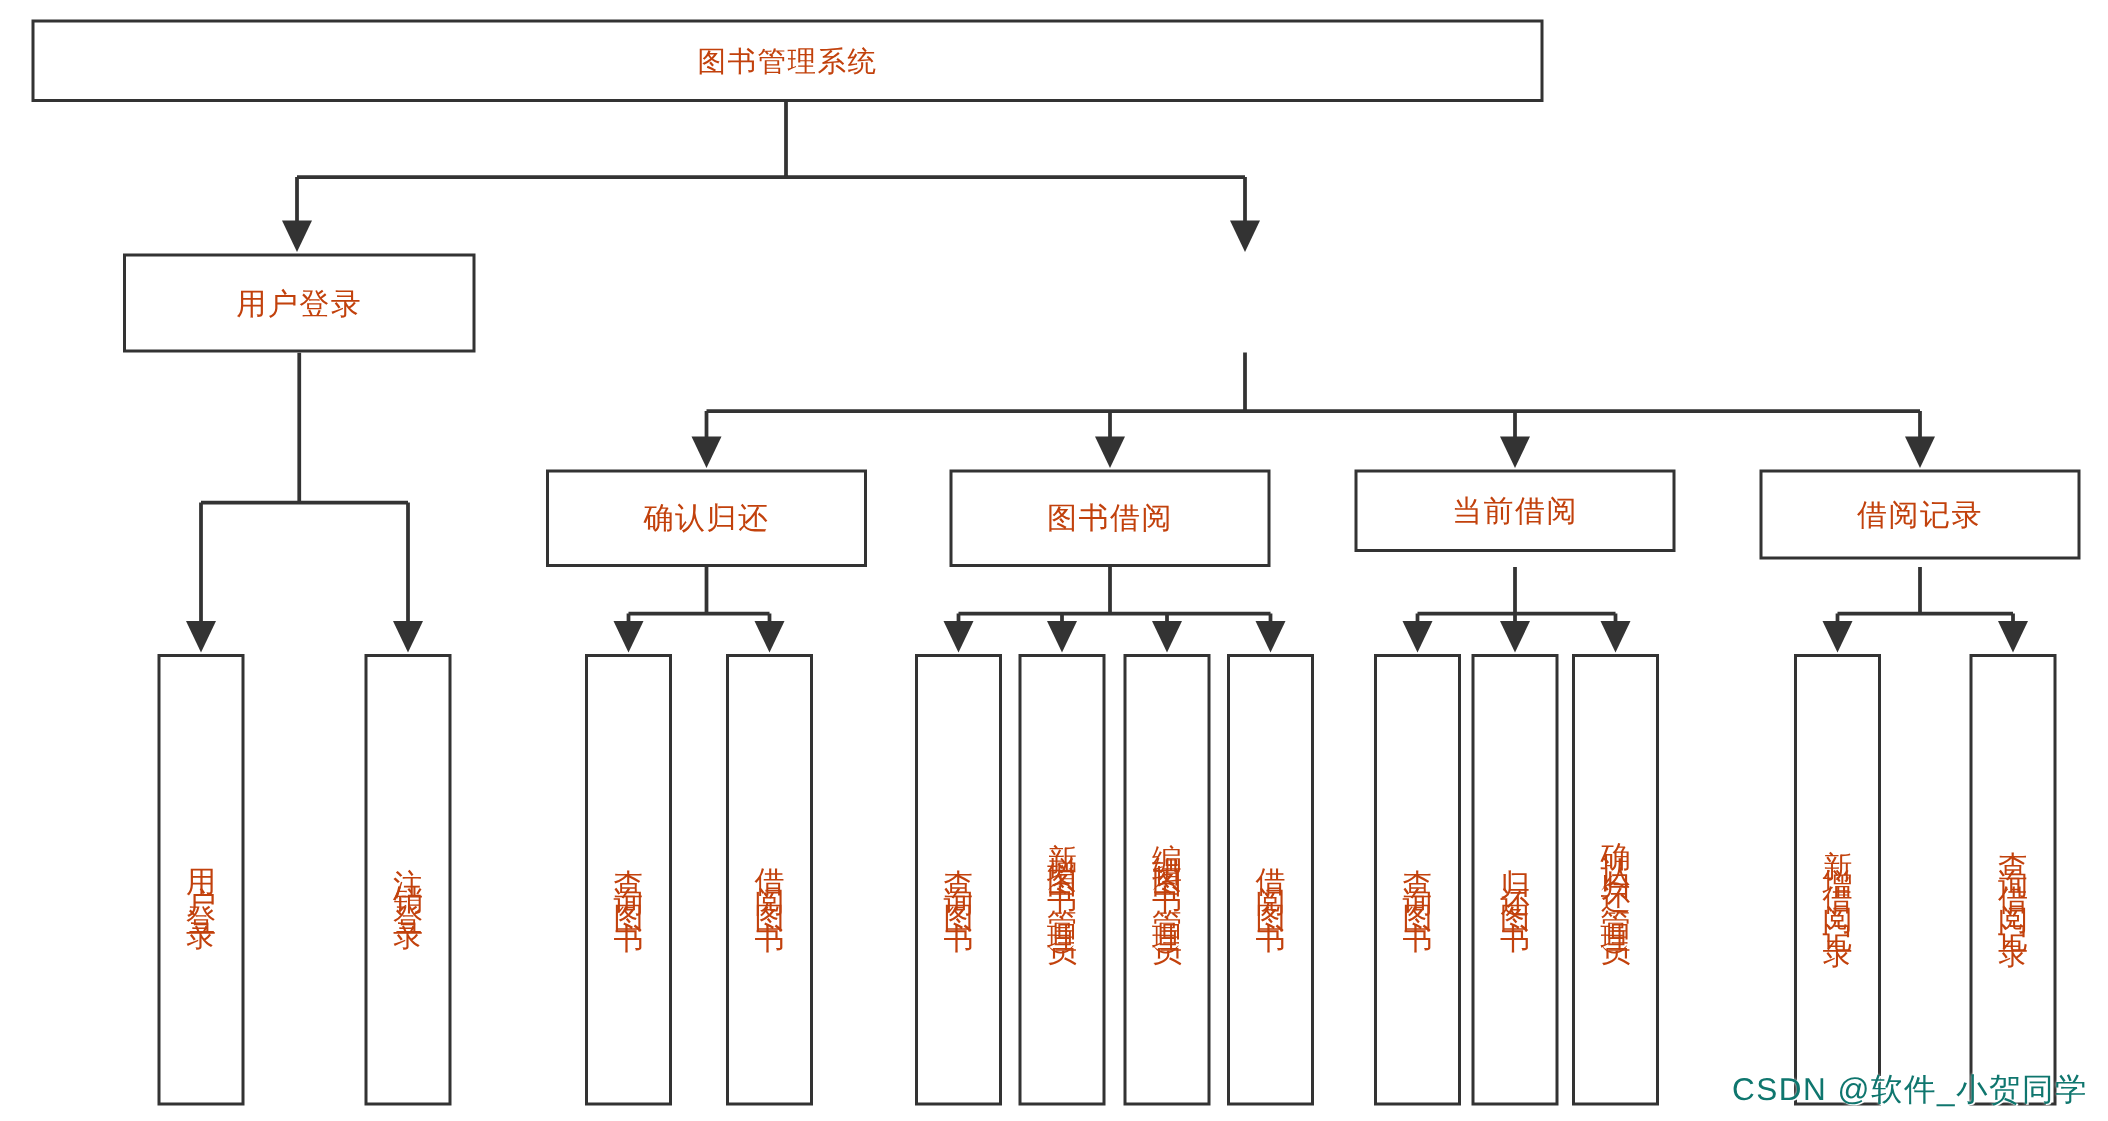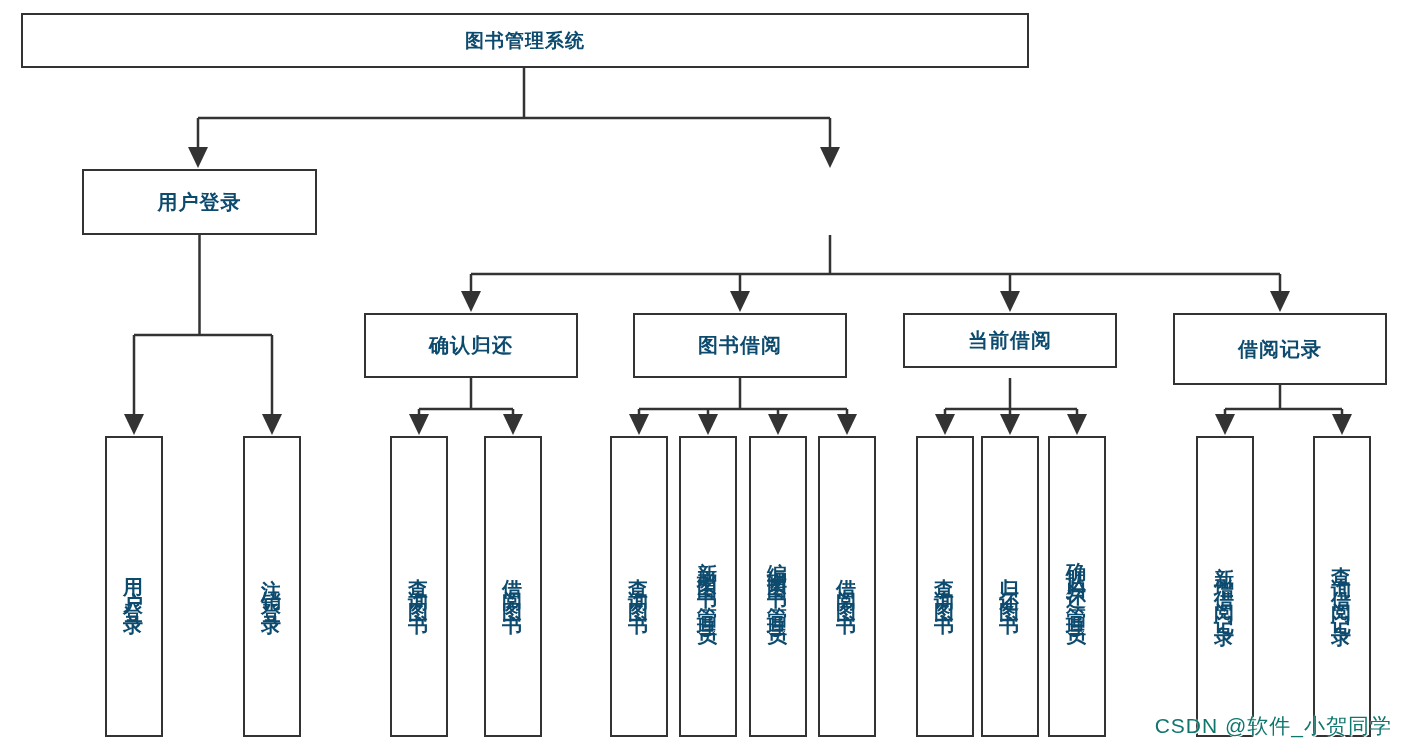--- a/index.html
+++ b/index.html
@@ -13,26 +13,25 @@
   }
   #connectors {
     position:absolute; left:0; top:0; width:1405px; height:747px;
     pointer-events:none;
   }
   .box {
     position: absolute;
     box-sizing: border-box;
     background: #ffffff;
     border: 2px solid #333333;
-    color: #0c4a6e;
+    color: #c2410c;
     display: flex;
     align-items: center;
     justify-content: center;
     text-align: center;
-    font-weight: bold;
   }
   .h-node { font-size: 20px; letter-spacing: 1px; }
   .root-node { font-size: 19px; letter-spacing: 1px; }
   .leaf {
     writing-mode: vertical-rl;
     font-size: 20px;
     letter-spacing: 12px;
     width: 58px;
     top: 436px;
     height: 301px;
@@ -95,21 +94,21 @@
     </g>
   </svg>
 
   <div class="box root-node" style="left:21px; top:13px; width:1008px; height:55px;">图书管理系统</div>
 
   <div class="box h-node" style="left:82px; top:169px; width:235px; height:66px;">用户登录</div>
 
   <div class="box h-node" style="left:364px; top:313px; width:214px; height:65px;">确认归还</div>
   <div class="box h-node" style="left:633px; top:313px; width:214px; height:65px;">图书借阅</div>
   <div class="box h-node" style="left:903px; top:313px; width:214px; height:55px;">当前借阅</div>
-  <div class="box h-node" style="left:1173px; top:313px; width:214px; height:72px;">借阅记录</div>
+  <div class="box h-node" style="left:1173px; top:313px; width:214px; height:60px;">借阅记录</div>
 
   <div class="box leaf" style="left:105px;">用户登录</div>
   <div class="box leaf" style="left:243px;">注销登录</div>
 
   <div class="box leaf" style="left:390px;">查询图书</div>
   <div class="box leaf" style="left:484px;">借阅图书</div>
 
   <div class="box leaf" style="left:610px;">查询图书</div>
   <div class="box leaf tight" style="left:679px;">新增图书（管理员）</div>
   <div class="box leaf tight" style="left:749px;">编辑图书（管理员）</div>

